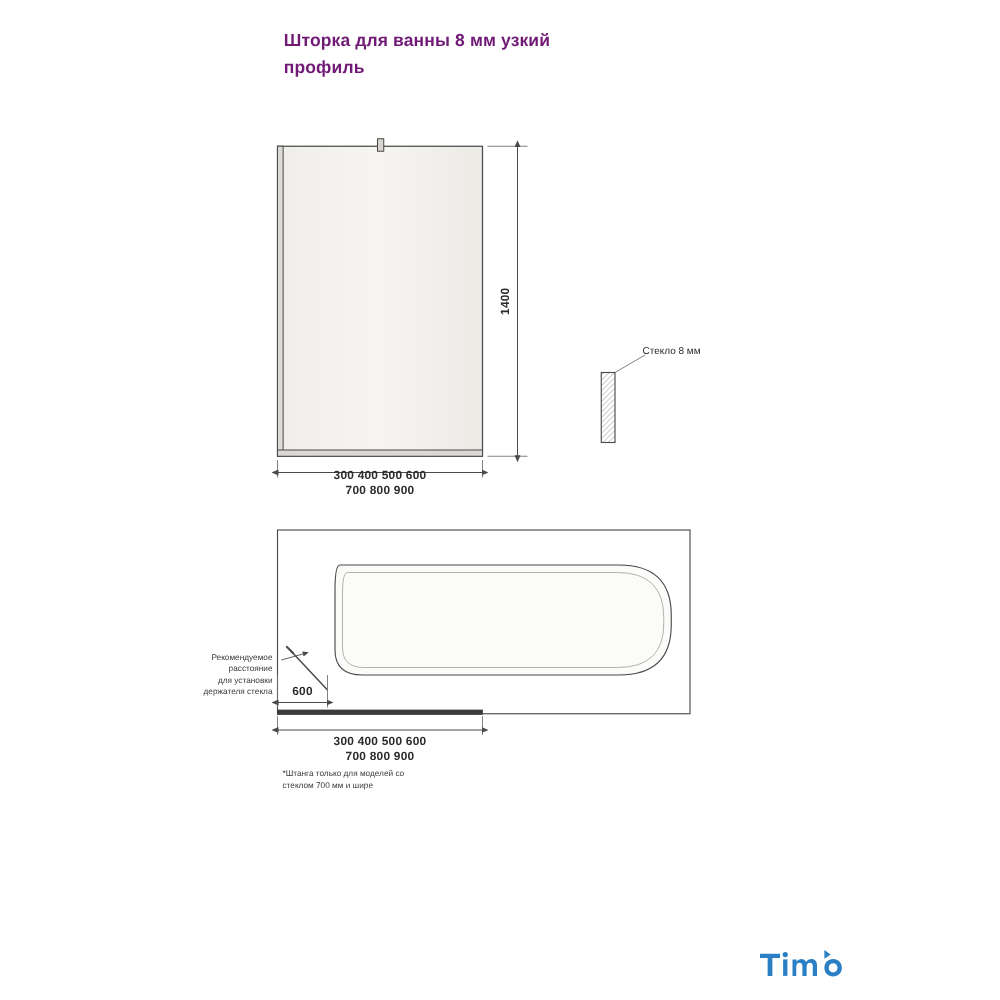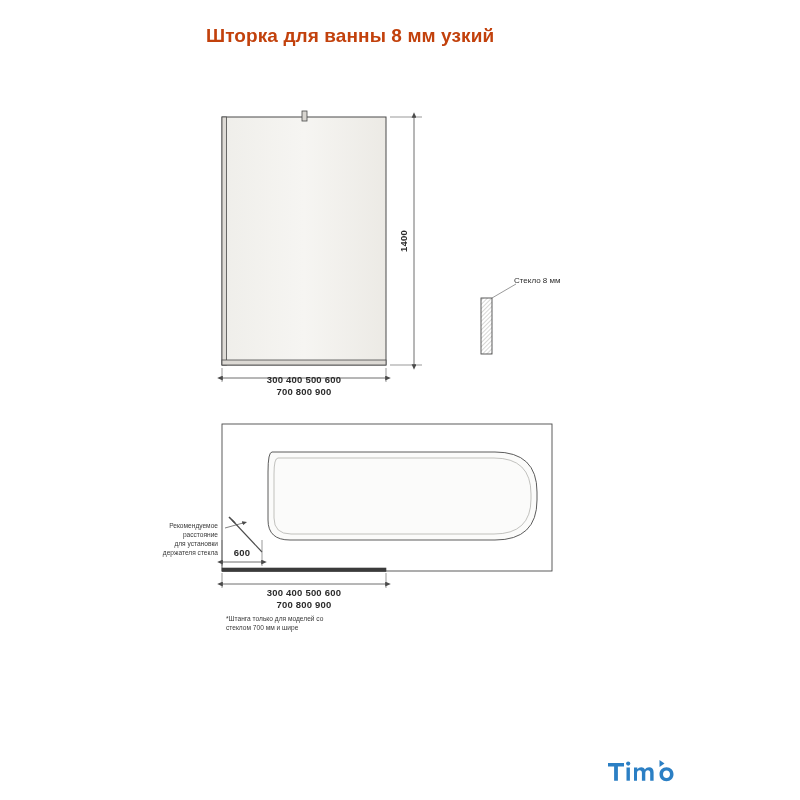--- a/index.html
+++ b/index.html
@@ -15,27 +15,27 @@
     position: relative;
     overflow: hidden;
   }
   #stage {
     position: absolute;
     left: 0; top: 0;
     width: 800px; height: 800px;
   }
   .title {
     position: absolute;
-    left: 206px;
+    left: 227px;
     top: 22px;
     width: 420px;
-    font-size: 19px;
+    font-size: 14px;
     font-weight: bold;
     line-height: 1.5;
-    color: #c2410c;
+    color: #701a75;
     letter-spacing: 0.1px;
   }
   svg.drawing {
     position: absolute;
     left: 0;
     top: 0;
     width: 800px;
     height: 800px;
   }
   .lbl {
@@ -63,20 +63,21 @@
     height: 34px;
   }
 </style>
 </head>
 <body>
 
 <div id="stage">
 
   <div class="title">
     <div>Шторка для ванны 8 мм узкий</div>
+    <div>профиль</div>
   </div>
 
   <svg class="drawing" viewBox="0 0 800 800">
     <defs>
       <linearGradient id="glassGrad" x1="0" y1="0" x2="1" y2="0">
         <stop offset="0%" stop-color="#efeeea"></stop>
         <stop offset="50%" stop-color="#f6f5f2"></stop>
         <stop offset="100%" stop-color="#eceae5"></stop>
       </linearGradient>
       <pattern id="hatch" width="3" height="3" patternTransform="rotate(45)" patternUnits="userSpaceOnUse">

